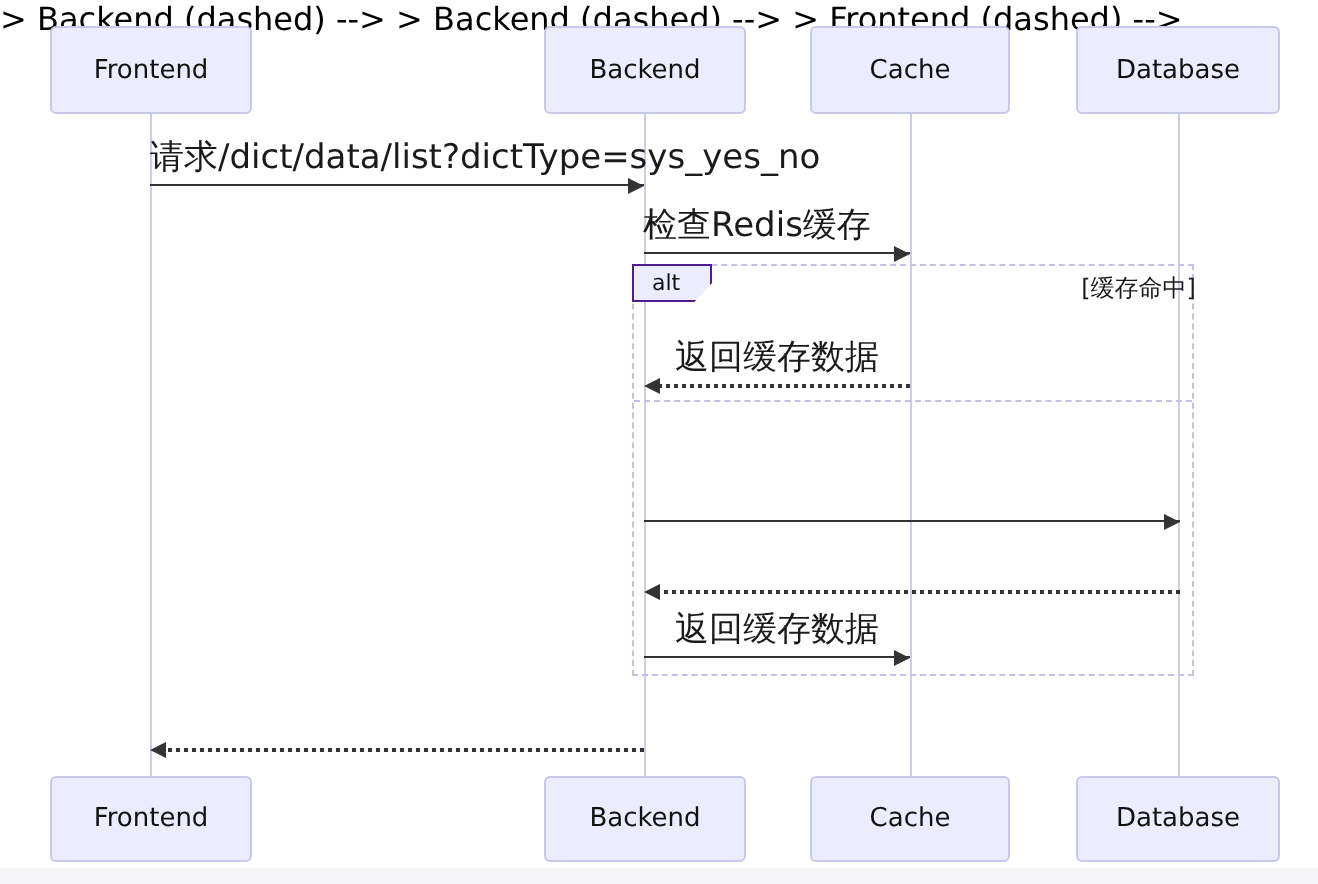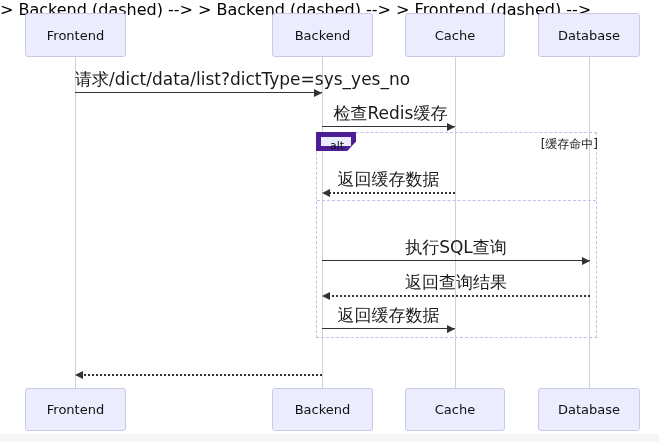--- a/index.html
+++ b/index.html
@@ -71,21 +71,21 @@
     position: absolute;
     left: 316px; top: 132px;
     width: 281px; height: 206px;
     border: 1px dashed #c1c1e8;
   }
   .frame-label {
     position: absolute;
     left: -1px; top: -1px;
     width: 40px; height: 19px;
     background: #ececff;
-    border: 5px solid #4c1d95;
+    border: 1px solid #4c1d95;
     clip-path: polygon(0 0, 100% 0, 100% 50%, 78% 100%, 0 100%);
     font-size: 11px;
     line-height: 17px;
     padding-left: 9px;
     color: #111111;
   }
   .cond {
     position: absolute;
     left: 0;
     width: 281px;
@@ -117,43 +117,41 @@
   <div class="actor" style="left:272px;top:13px;width:101px">Backend</div>
   <div class="actor" style="left:405px;top:13px;width:100px">Cache</div>
   <div class="actor" style="left:538px;top:13px;width:102px">Database</div>
 
   
   <div class="msg" style="left:75px;top:72px;width:247px">请求/dict/data/list?dictType=sys_yes_no</div>
   <div class="line solid" style="left:75px;top:92px;width:247px"></div>
   <i class="head hr" style="left:314px;top:89px"></i>
 
   
-  <div class="msg" style="left:324px;top:106px;width:133px">检查Redis缓存</div>
+  <div class="msg" style="left:312px;top:106px;width:133px">检查Redis缓存</div>
   <div class="line solid" style="left:322px;top:126px;width:133px"></div>
   <i class="head hr" style="left:447px;top:123px"></i>
 
   
   <div class="frame">
     <div class="frame-label">alt</div>
     <div class="cond" style="top:3px">[缓存命中]</div>
     <div class="divider"></div>
   </div>
 
   &gt; Backend (dashed) --&gt;
   <div class="msg" style="left:322px;top:172px;width:133px">返回缓存数据</div>
   <div class="line dashed" style="left:324px;top:192px;width:131px"></div>
   <i class="head hl" style="left:322px;top:189px"></i>
 
   
-  <div class="msg" style="left:322px;top:240px;width:268px">执行SQL查询</div>
   <div class="line solid" style="left:322px;top:260px;width:268px"></div>
   <i class="head hr" style="left:582px;top:257px"></i>
 
   &gt; Backend (dashed) --&gt;
-  <div class="msg" style="left:322px;top:275px;width:268px">返回查询结果</div>
   <div class="line dashed" style="left:324px;top:295px;width:266px"></div>
   <i class="head hl" style="left:322px;top:292px"></i>
 
   
   <div class="msg" style="left:322px;top:308px;width:133px">返回缓存数据</div>
   <div class="line solid" style="left:322px;top:328px;width:133px"></div>
   <i class="head hr" style="left:447px;top:325px"></i>
 
   &gt; Frontend (dashed) --&gt;
   <div class="line dashed" style="left:77px;top:374px;width:245px"></div>

